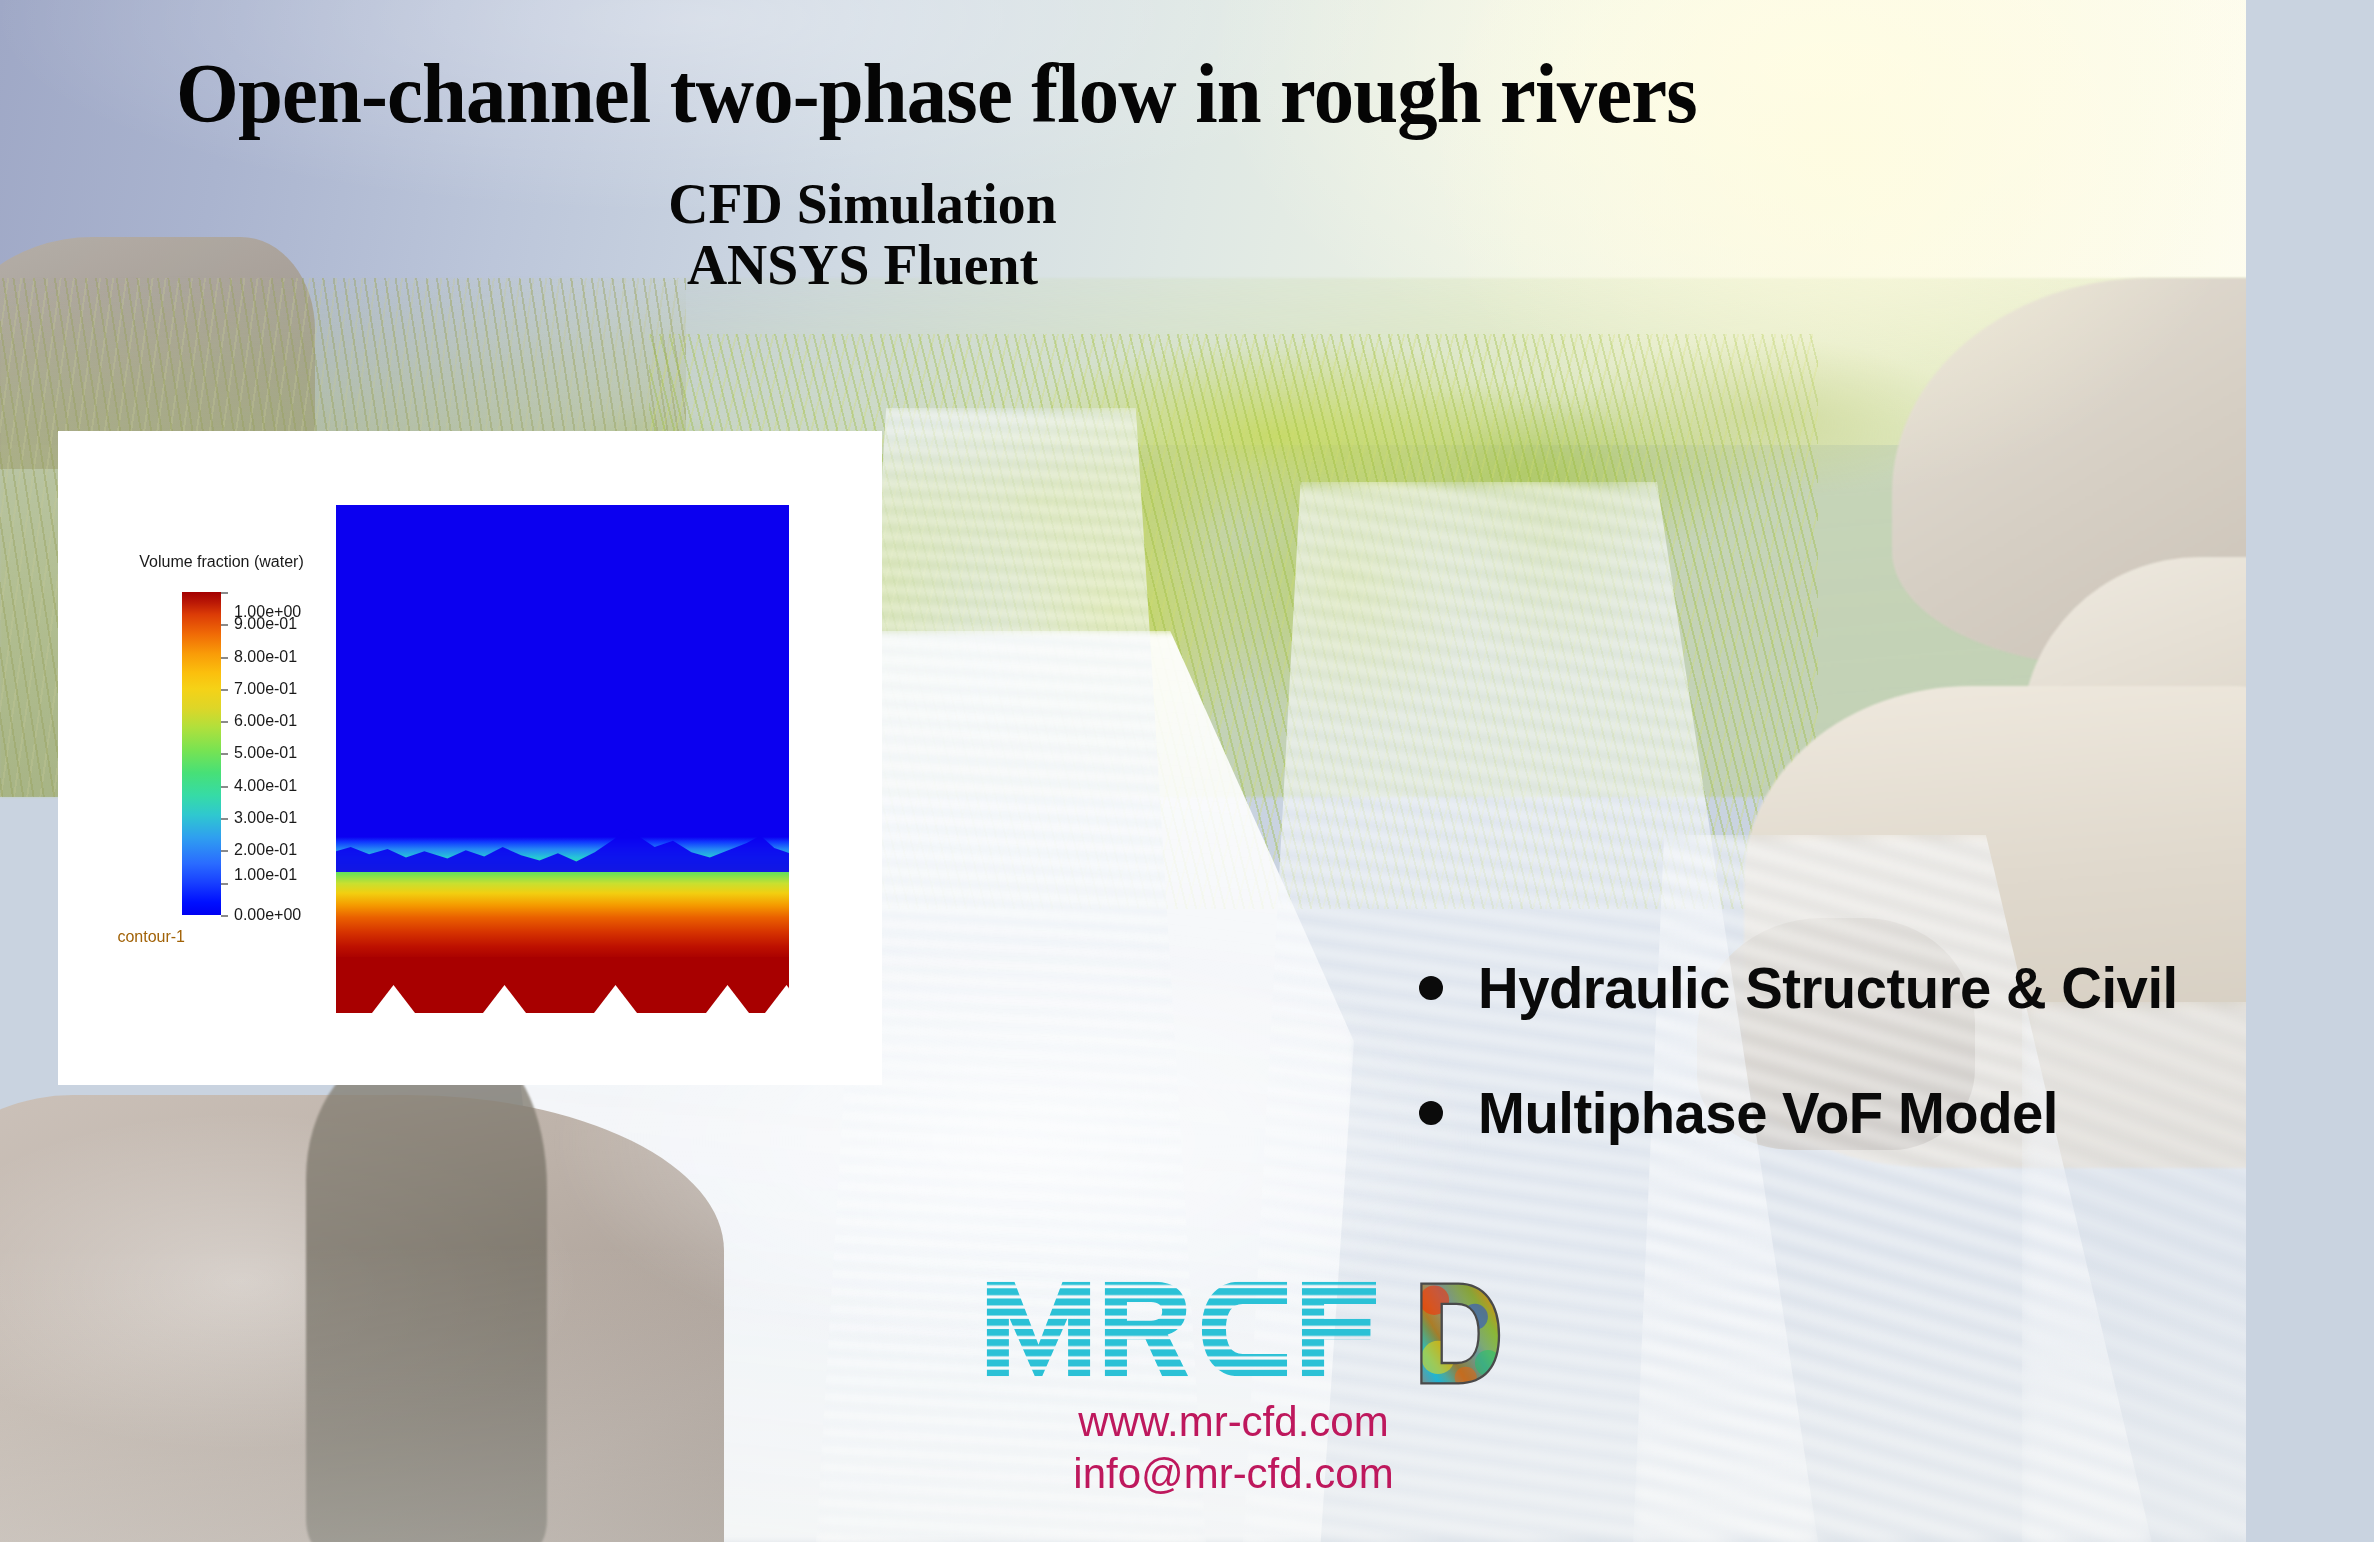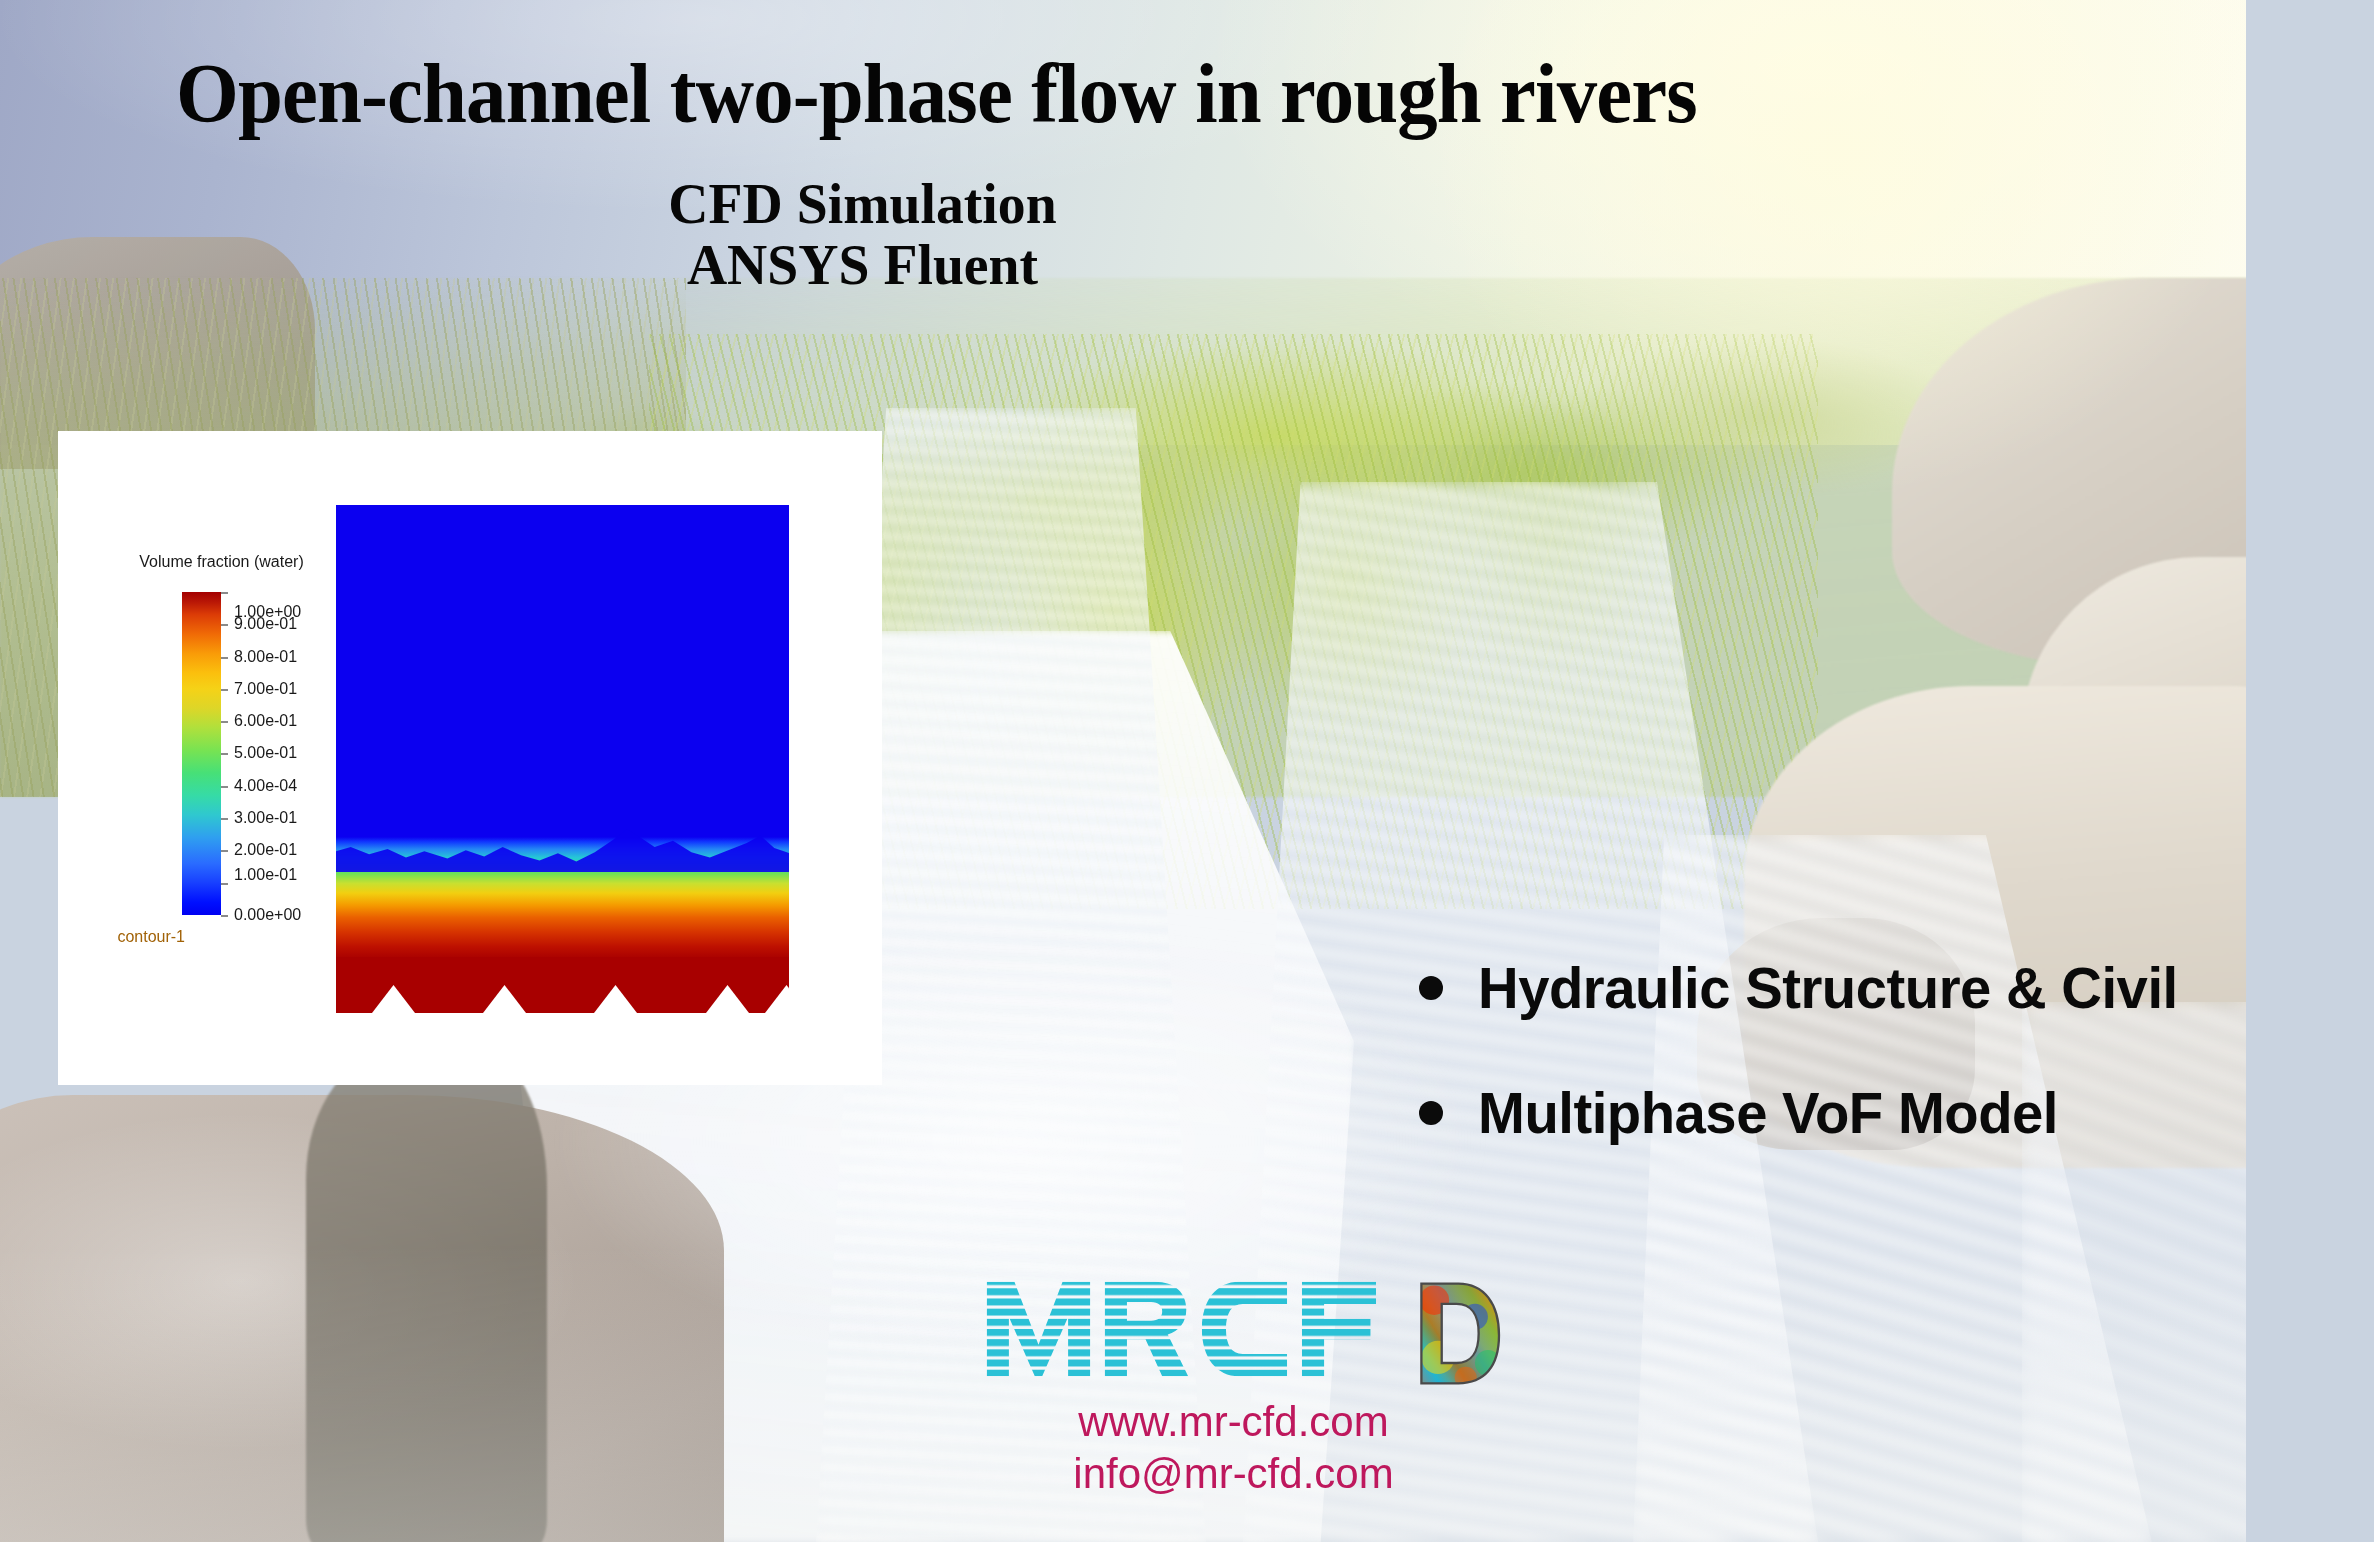--- a/index.html
+++ b/index.html
@@ -501,21 +501,21 @@
           <span style="top: 291px;"></span>
           <span style="top: 323px;"></span>
         </div>
       <div class="legend-labels" id="legend-labels">
           <span style="top: 0px; margin-top: 20px;">1.00e+00</span>
           <span style="top: 32px;">9.00e-01</span>
           <span style="top: 65px;">8.00e-01</span>
           <span style="top: 97px;">7.00e-01</span>
           <span style="top: 129px;">6.00e-01</span>
           <span style="top: 161px;">5.00e-01</span>
-          <span style="top: 194px;">4.00e-04</span>
+          <span style="top: 194px;">4.00e-01</span>
           <span style="top: 226px;">3.00e-01</span>
           <span style="top: 258px;">2.00e-01</span>
           <span style="top: 283px;">1.00e-01</span>
           <span style="top: 323px;">0.00e+00</span>
         </div>
       <div class="legend-footer">contour-1</div>
     </div>
 
     <div class="contour">
       <div class="contour-air"></div>

